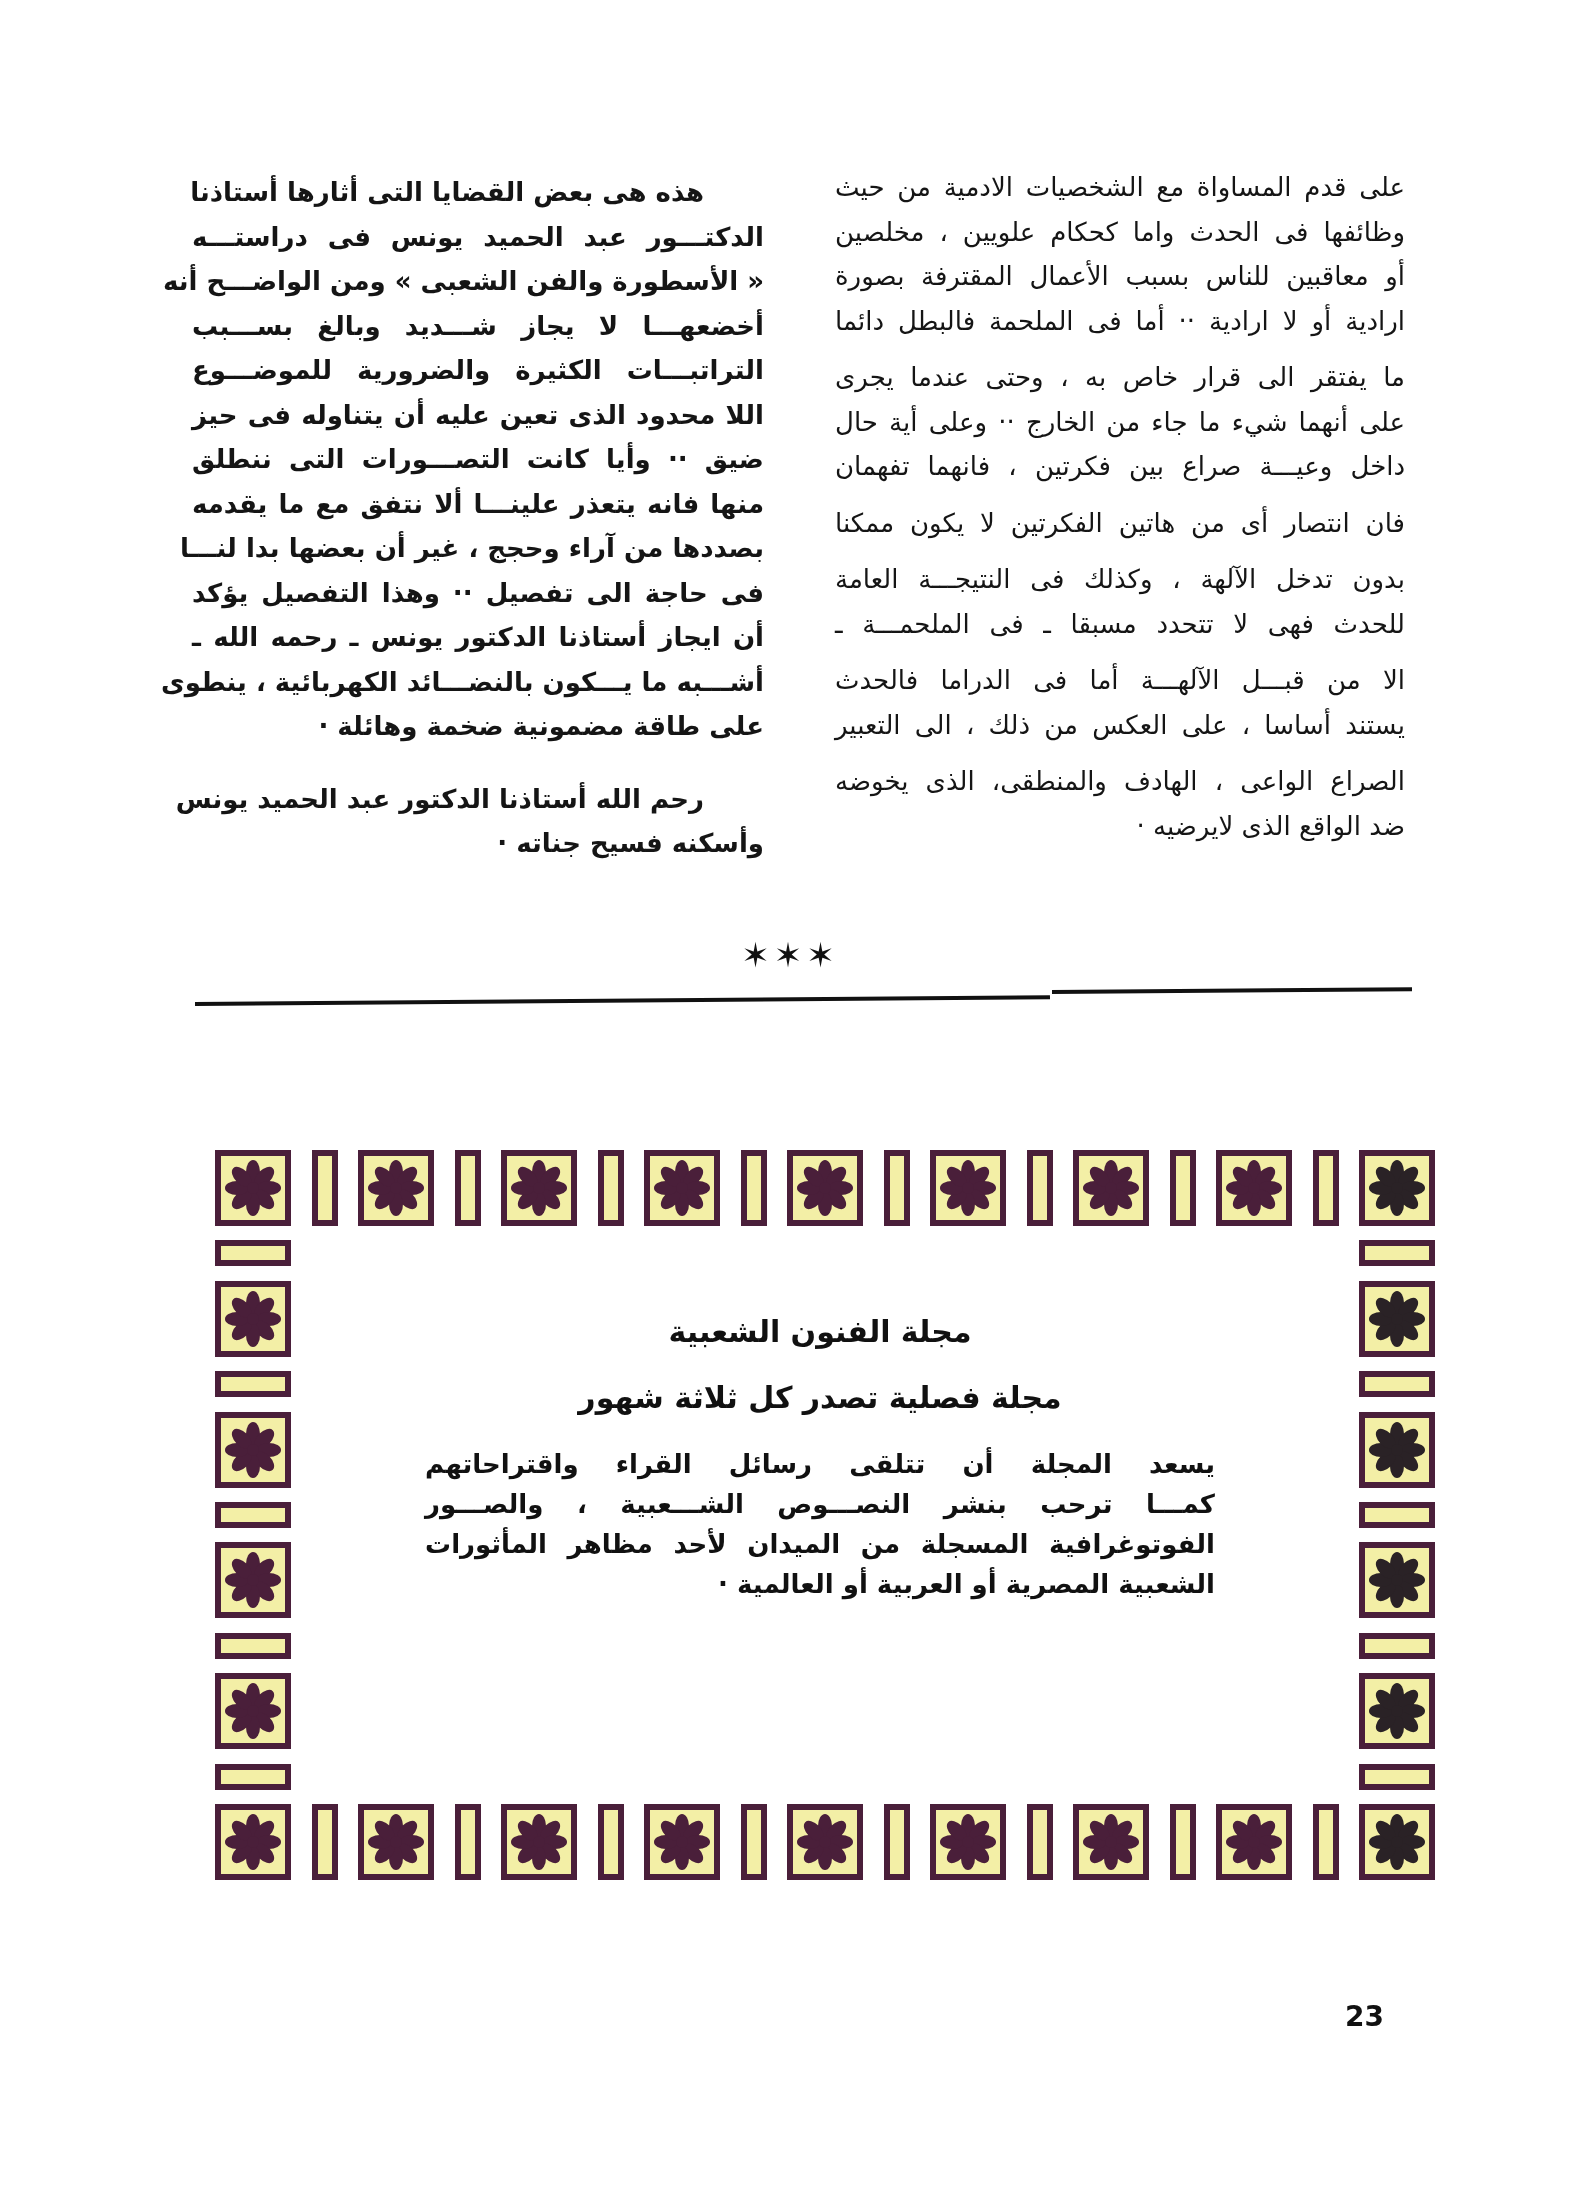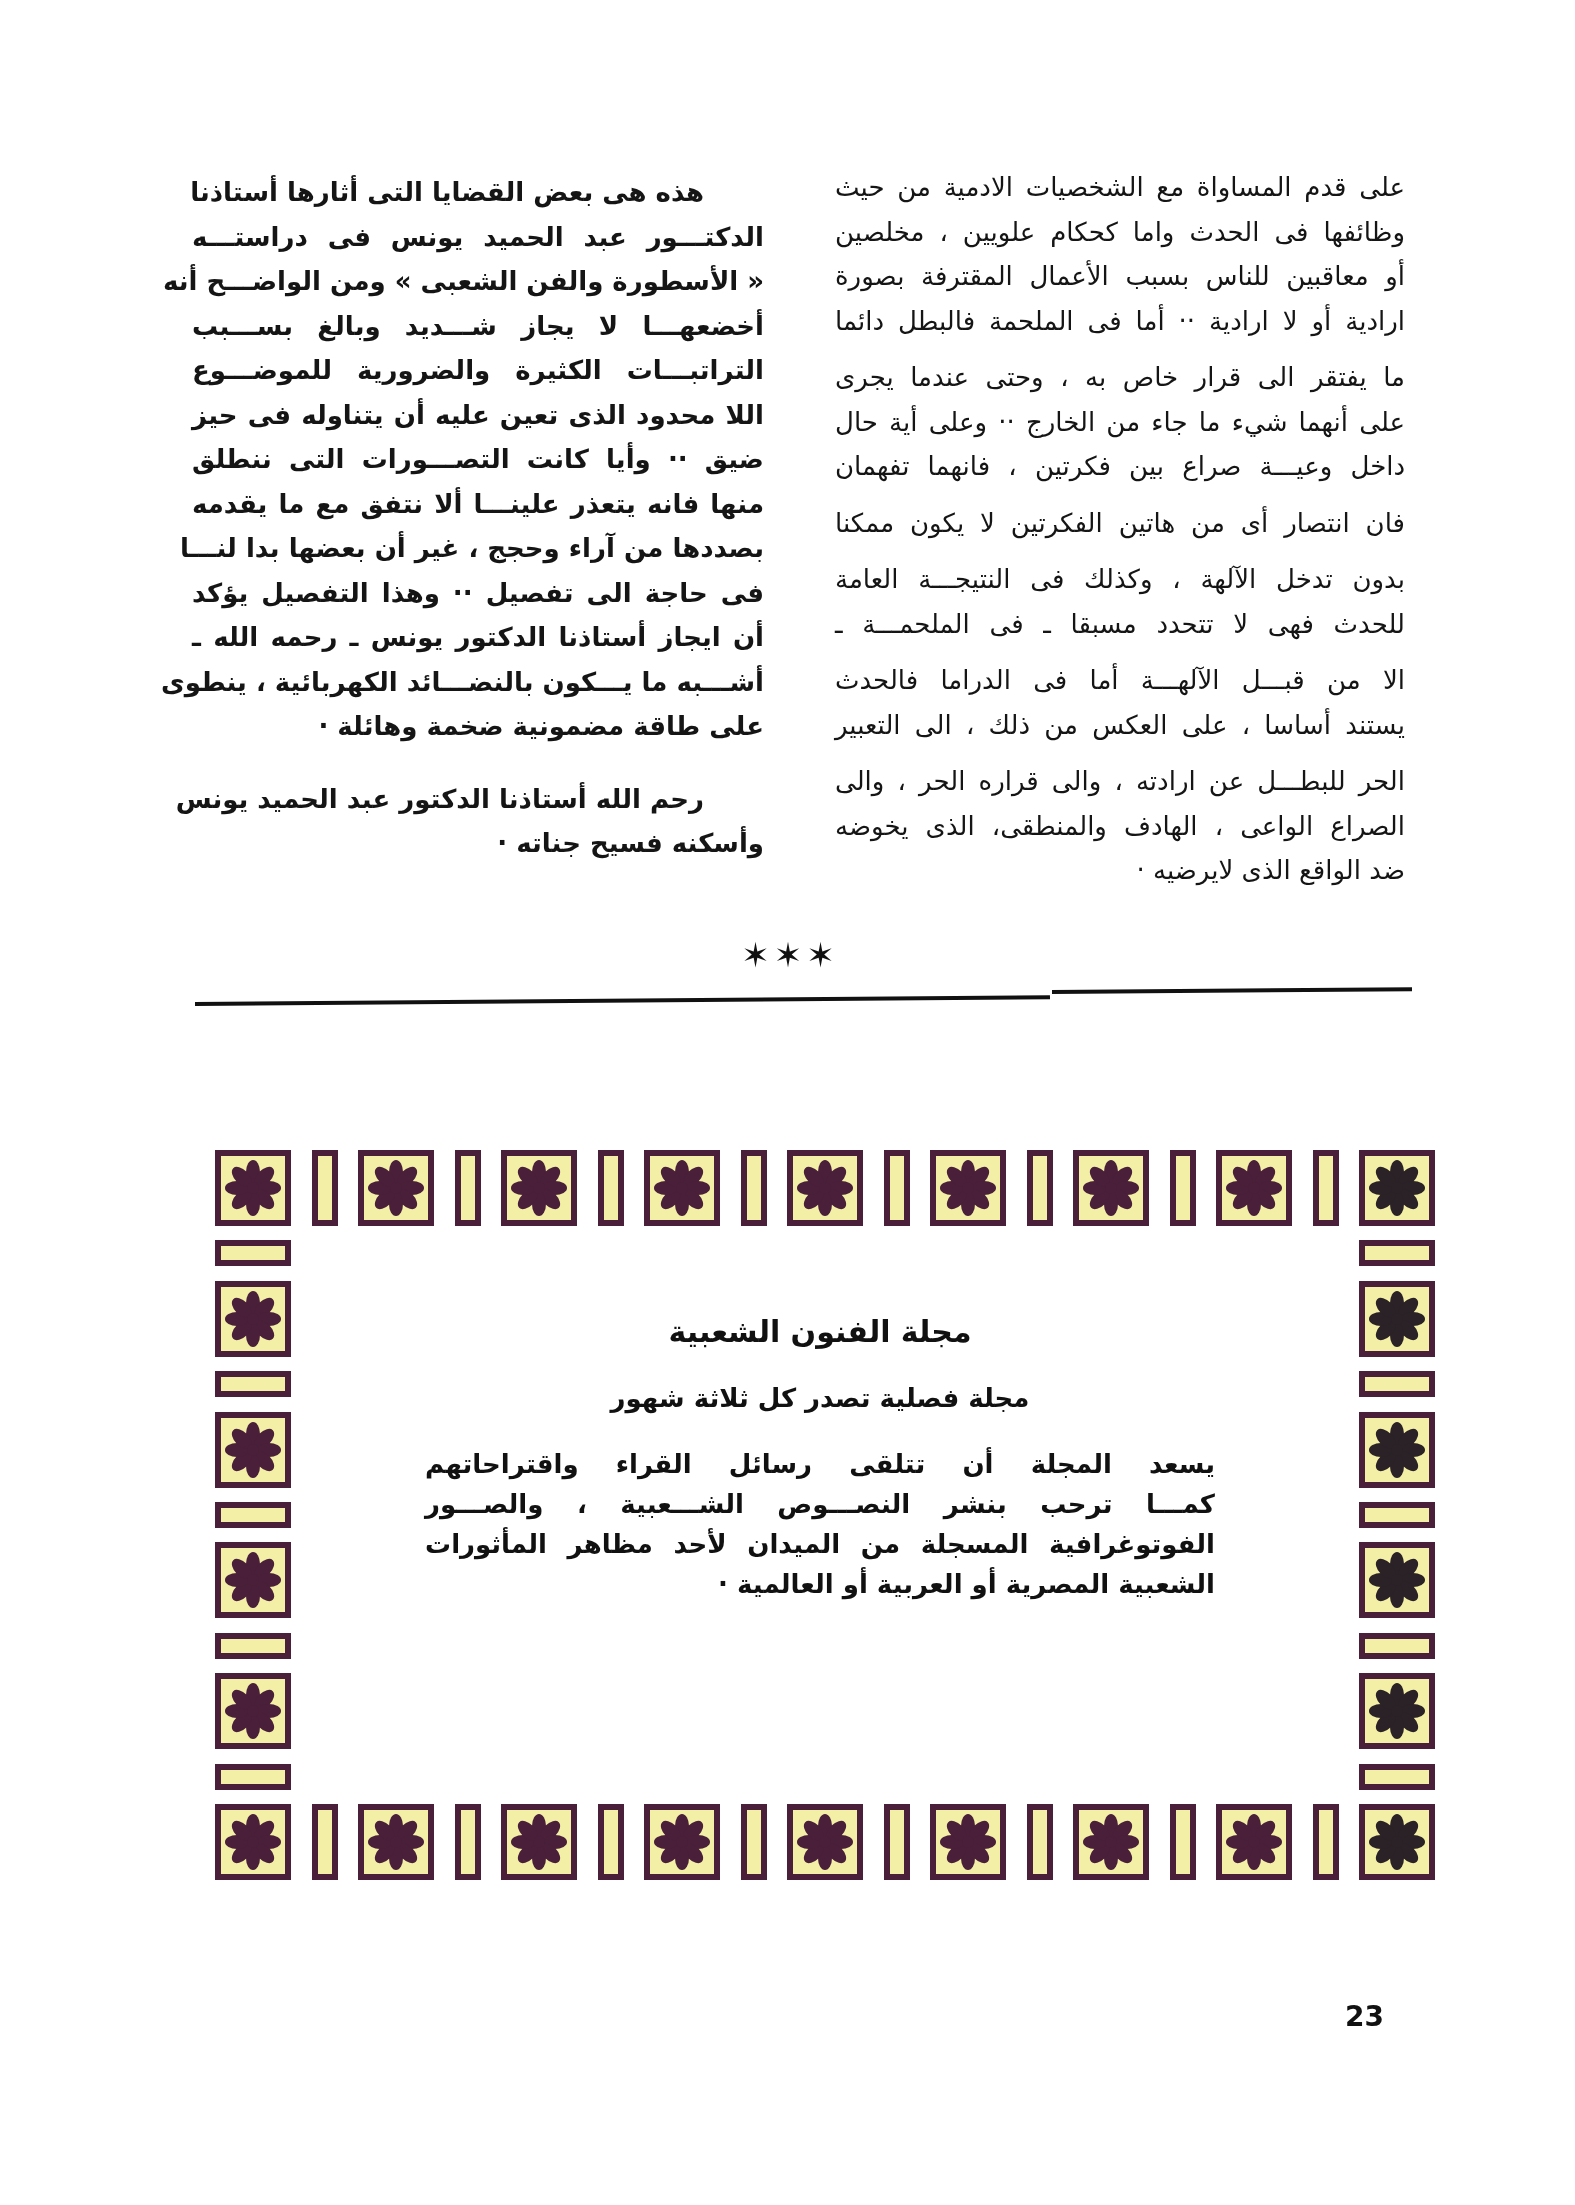--- a/index.html
+++ b/index.html
@@ -51,21 +51,21 @@
     position: absolute; width: 76px; height: 26px; box-sizing: border-box;
     background: #f3efa6; border: 6px solid #4a1f3a;
   }
 
   #notice {
     position: absolute; left: 360px; top: 1310px; width: 920px;
     direction: rtl; text-align: center; font-weight: bold; color: #111;
     font-family: "DejaVu Sans", sans-serif;
   }
   #notice-title { font-size: 30px; line-height: 44px; margin-bottom: 22px; }
-  #notice-subtitle { font-size: 26px; line-height: 44px; margin-bottom: 24px; }
+  #notice-subtitle { font-size: 30px; line-height: 44px; margin-bottom: 24px; }
   #notice-body { font-size: 26px; line-height: 40px; text-align: justify; text-align-last: right; width: 790px; margin: 0 auto; }
   #notice-body .line { display: block; white-space: nowrap; text-align-last: justify; }
   #notice-body .line.last { text-align-last: right; }
 
   #page-number {
     position: absolute; left: 1345px; top: 2000px; font-size: 28px; font-weight: bold;
     direction: rtl; color: #111; font-family: "DejaVu Sans", sans-serif;
   }
 </style>
 </head>
@@ -83,21 +83,20 @@
     <span class="line">داخل وعيـــة صراع بين فكرتين ، فانهما تفهمان</span>
     <span class="gap"></span>
     <span class="line">فان انتصار أى من هاتين الفكرتين لا يكون ممكنا</span>
     <span class="gap"></span>
     <span class="line">بدون تدخل الآلهة ، وكذلك فى النتيجـــة العامة</span>
     <span class="line">للحدث فهى لا تتحدد مسبقا ـ فى الملحمـــة ـ</span>
     <span class="gap"></span>
     <span class="line">الا من قبـــل الآلهـــة أما فى الدراما فالحدث</span>
     <span class="line">يستند أساسا ، على العكس من ذلك ، الى التعبير</span>
     <span class="gap"></span>
-    <span class="line">الحر للبطـــل عن ارادته ، والى قراره الحر ، والى</span>
     <span class="line">الصراع الواعى ، الهادف والمنطقى، الذى يخوضه</span>
     <span class="line last">ضد الواقع الذى لايرضيه ·</span>
   </p>
 </div>
 
 <div id="col-left" class="col">
   <p>
     <span class="line" style="padding-right:60px;">هذه هى بعض القضايا التى أثارها أستاذنا</span>
     <span class="line">الدكتـــور عبد الحميد يونس فى دراستـــه</span>
     <span class="line">« الأسطورة والفن الشعبى » ومن الواضـــح أنه</span>

